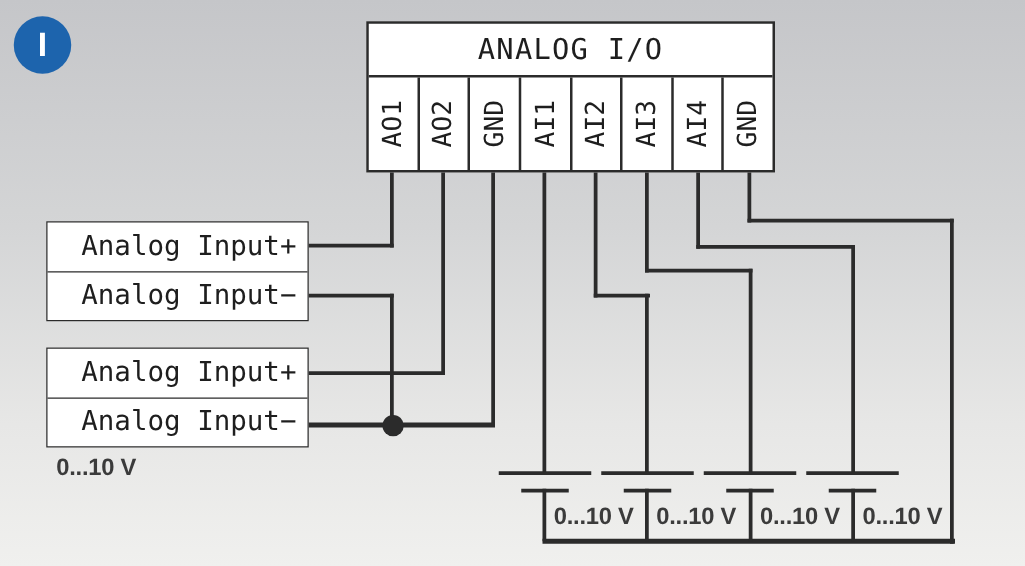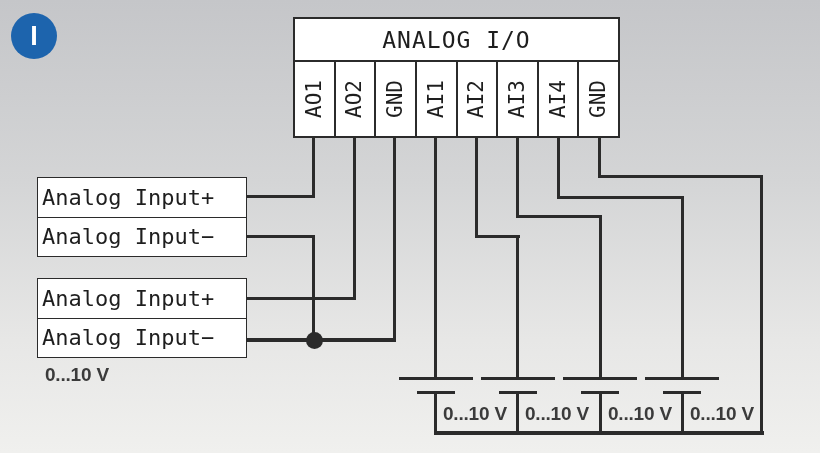--- a/index.html
+++ b/index.html
@@ -43,21 +43,21 @@
     font-size:21px;line-height:1;
   }
   
   .ibox{
     position:absolute;left:37px;width:210px;height:80px;
     background:#ffffff;border:1.5px solid #2b2b2b;box-sizing:border-box;
     display:flex;flex-direction:column;
   }
   .ibox-row{
     flex:1;display:flex;align-items:center;
-    padding-left:4px;font-size:22px;box-sizing:border-box;
+    padding-left:27px;font-size:22px;box-sizing:border-box;
   }
   .ibox-row:first-child{border-bottom:1.5px solid #2b2b2b;}
   
   .wire{position:absolute;background:#2b2b2b;}
   .dot{
     position:absolute;left:306px;top:332px;width:17px;height:17px;
     border-radius:50%;background:#2b2b2b;
   }
   
   .plate{position:absolute;background:#2b2b2b;height:3px;}

